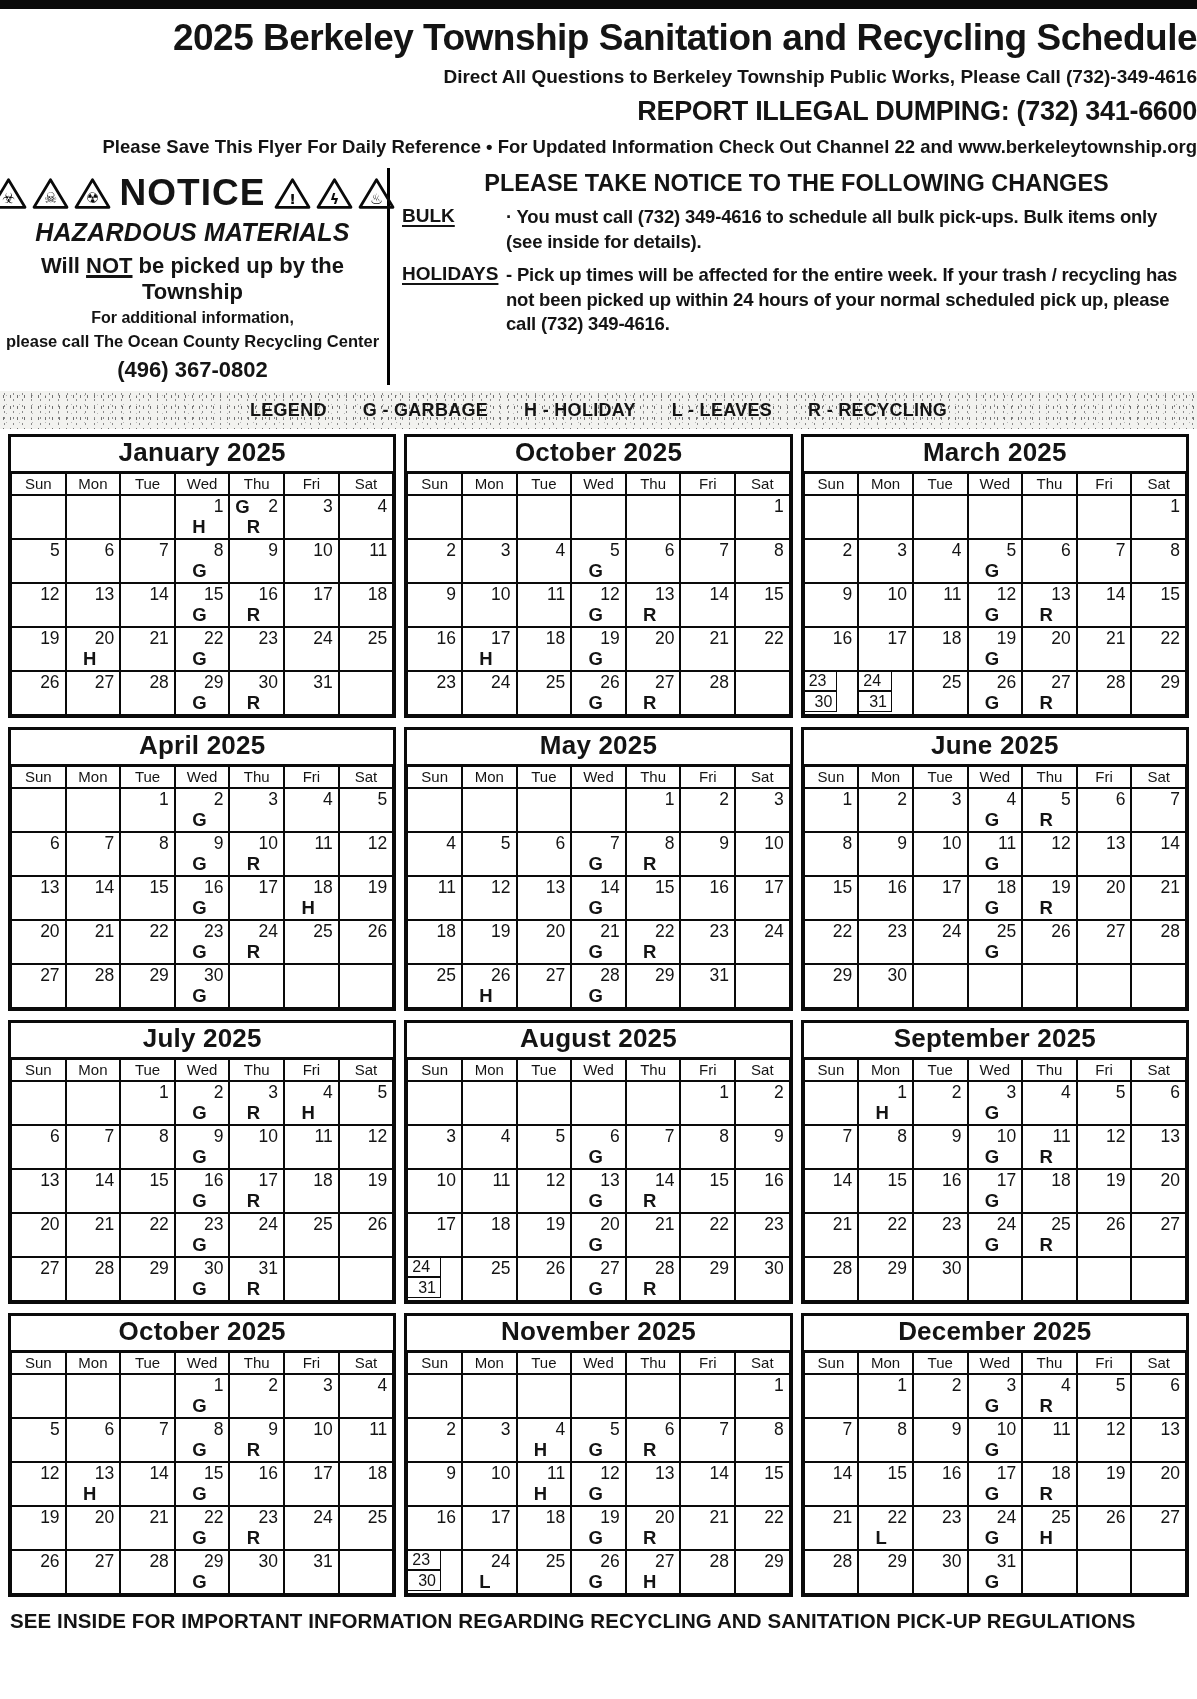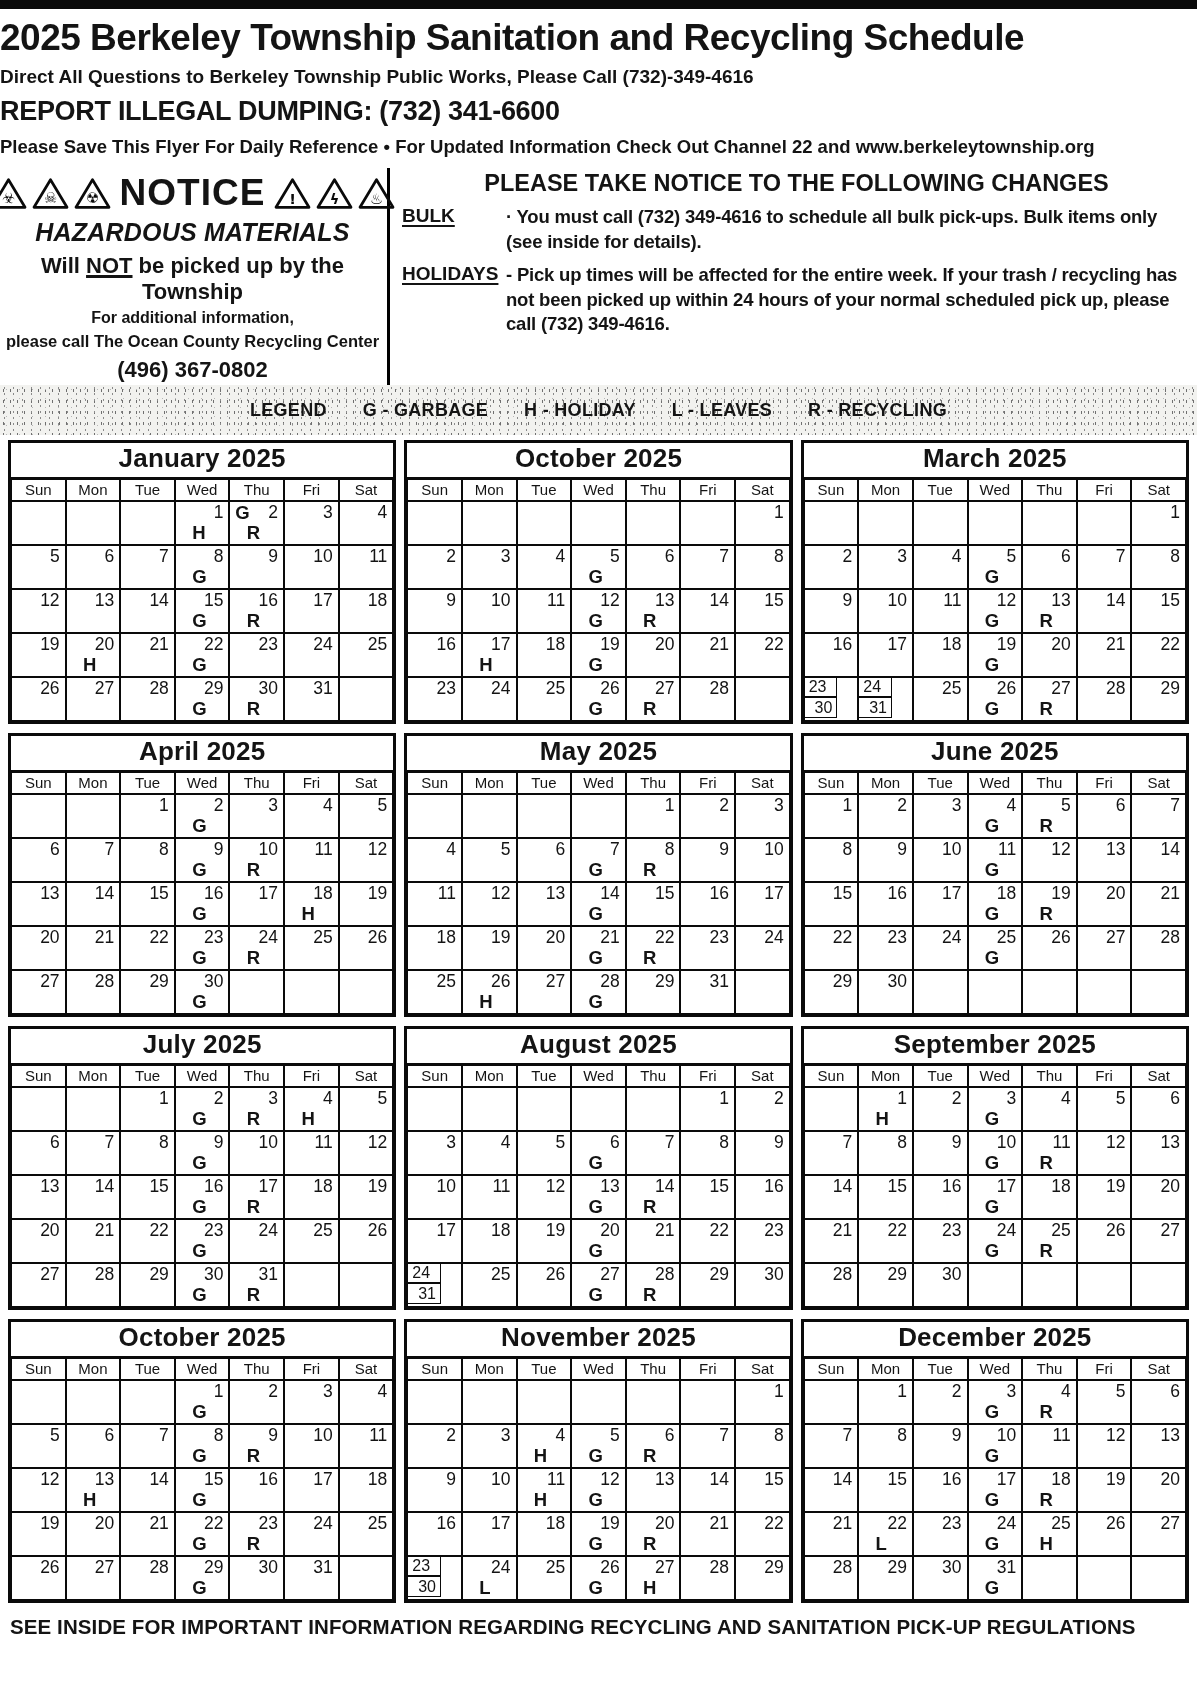--- a/index.html
+++ b/index.html
@@ -4,21 +4,21 @@
 <style>
   html,body{margin:0;padding:0;background:#fff;}
   body{
     width:1197px;min-height:1699px;
     font-family:"Liberation Sans",sans-serif;
     color:#141414;background:#fff;
     -webkit-font-smoothing:antialiased;
   }
   .top-bar{height:9px;background:#0a0a0a;width:100%;}
   
-  header{text-align:left;padding-top:6px;}
+  header{text-align:right;padding-top:6px;}
   h1{
     margin:2px 0 0;font-size:37px;font-weight:bold;letter-spacing:-0.5px;
   }
   .hdr-sub{font-size:19px;font-weight:bold;margin-top:7px;}
   .hdr-report{font-size:27px;font-weight:bold;margin-top:8px;letter-spacing:-0.3px;}
   .hdr-save{font-size:18.5px;font-weight:bold;margin-top:9px;}
   
   .notice{display:flex;margin-top:10px;align-items:stretch;}
   .notice-left{
     width:390px;flex:0 0 390px;border-right:3px solid #000;
@@ -38,21 +38,21 @@
   .notice-right{flex:1;padding:0 6px 0 12px;}
   .chg-h{font-size:23.5px;font-weight:bold;text-align:center;margin:2px 0 8px;}
   .chg-row{display:flex;margin-bottom:9px;}
   .chg-label{
     flex:0 0 104px;font-weight:bold;font-size:19px;
     text-decoration:underline;text-decoration-thickness:2px;text-underline-offset:3px;
   }
   .chg-text{flex:1;font-weight:bold;font-size:18.5px;line-height:1.33;letter-spacing:-0.2px;}
   
   .legend{
-    height:50px;display:flex;justify-content:center;align-items:center;gap:36px;
+    margin-top:6px;height:38px;display:flex;justify-content:center;align-items:center;gap:36px;
     font-weight:bold;font-size:18px;letter-spacing:0.3px;
     background-color:#f2f2ef;
     background-image:
       radial-gradient(#8a8a8a 0.8px, transparent 1px),
       radial-gradient(#b7b7b7 0.8px, transparent 1px),
       radial-gradient(#6f6f6f 0.7px, transparent 0.9px);
     background-size:9px 6px,13px 9px,7px 11px;
   }
   
   #months-grid{

